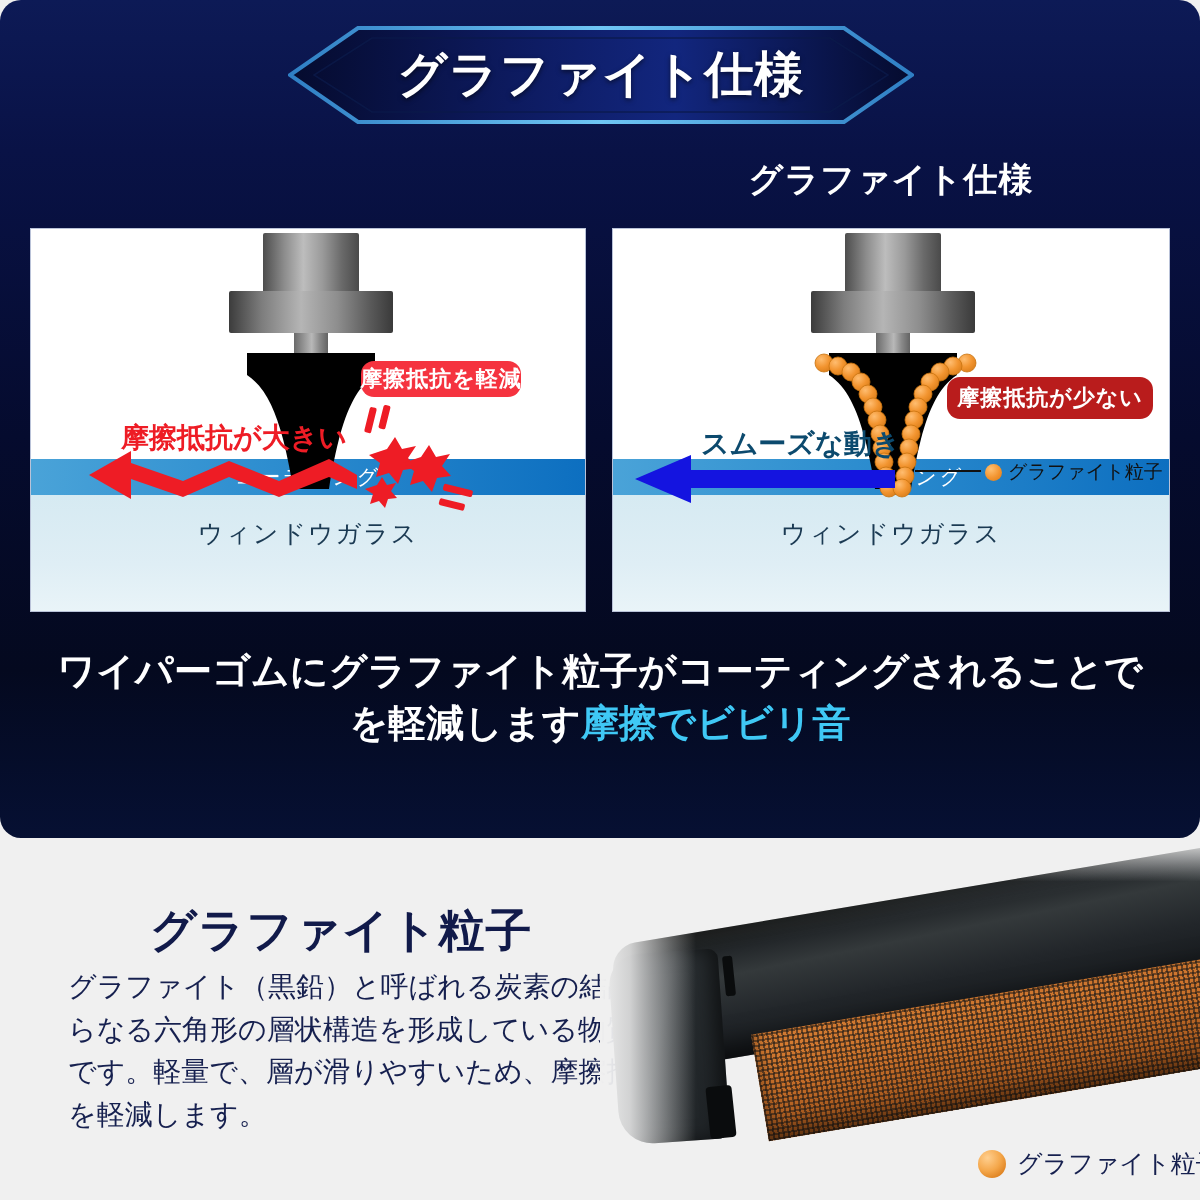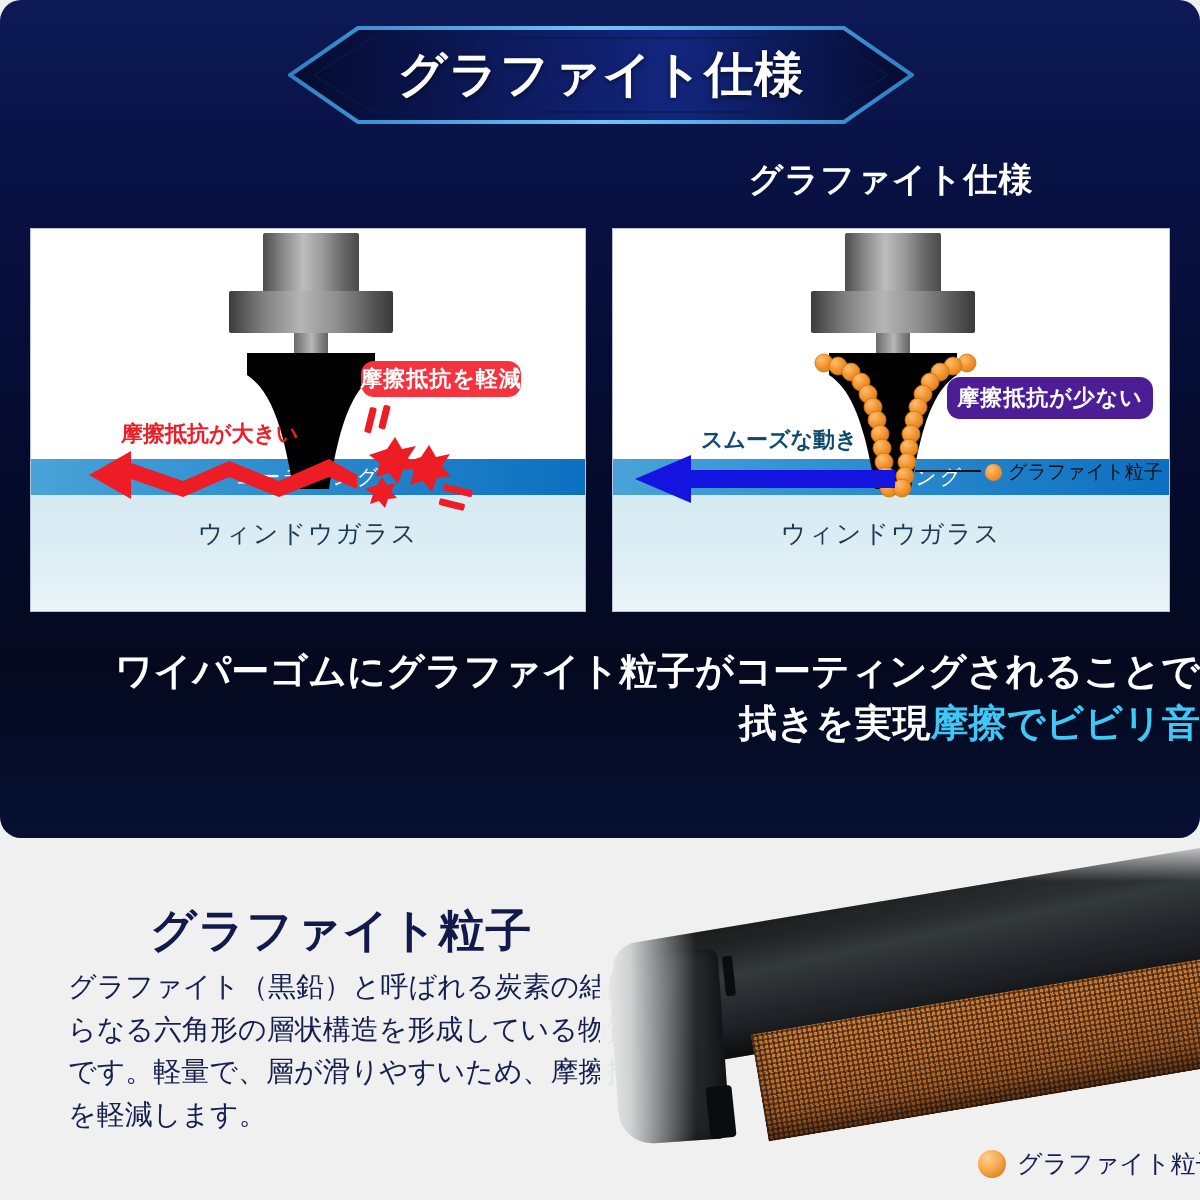--- a/index.html
+++ b/index.html
@@ -83,25 +83,25 @@
   .rubber svg{ display:block; }
 
   
   .badge{
     position:absolute; border-radius:13px; color:#ffffff;
     font-size:22px; font-weight:bold; letter-spacing:1px;
     display:flex; align-items:center; justify-content:center;
     white-space:nowrap;
   }
   #badge-friction-noise{ background:#f5333f; }
-  #badge-low-friction { background:#4c1d95; }
+  #badge-low-friction { background:#b91c1c; }
 
   
   .arrow-label{
-    position:absolute; font-size:22px; font-weight:bold; white-space:nowrap;
+    position:absolute; font-size:28px; font-weight:bold; white-space:nowrap;
   }
   #label-high-friction{ color:#ee1c25; }
   #label-smooth-move { color:#0c4a6e; }
 
   
   #particle-callout{
     position:absolute; display:flex; align-items:center; gap:6px;
     font-size:19px; color:#111111; white-space:nowrap;
   }
   .dot-particle{
@@ -109,21 +109,21 @@
     background:radial-gradient(circle at 35% 30%,#ffc071 0%,#f2942f 55%,#d97a18 100%);
     flex:0 0 auto;
   }
   #callout-line{
     position:absolute; height:2px; background:#111111;
   }
 
   
   #headline{
     position:absolute; left:0; top:645px; width:1200px;
-    text-align:right; color:#ffffff; line-height:1.38;
+    text-align:center; color:#ffffff; line-height:1.38;
     font-size:38px; font-weight:bold; letter-spacing:0px;
   }
   #headline .hl{ color:#3fc8f5; }
   #headline div{ white-space:nowrap; }
 
   
   #bottom-section{
     position:absolute; left:0; top:838px; width:1200px; height:362px;
     background:#f0f0f0; overflow:hidden;
   }
@@ -332,21 +332,21 @@
       <span class="dot-particle"></span>
       <span>グラファイト粒子</span>
     </div>
   </div>
 
   <div id="headline">
     <div>
       <span>ワイパーゴムにグラファイト粒子がコーティングされることで</span>
     </div>
     <div>
-      <span>拭きを実現</span><span class="hl">摩擦でビビリ音</span>
+      <span>を軽減します</span><span class="hl">摩擦でビビリ音</span>
     </div>
   </div>
 </div>
 
 <div id="bottom-section">
 
   <div id="bottom-title">グラファイト粒子</div>
 
   <div id="bottom-body">
     <div>グラファイト（黒鉛）と呼ばれる炭素の結晶か</div>

